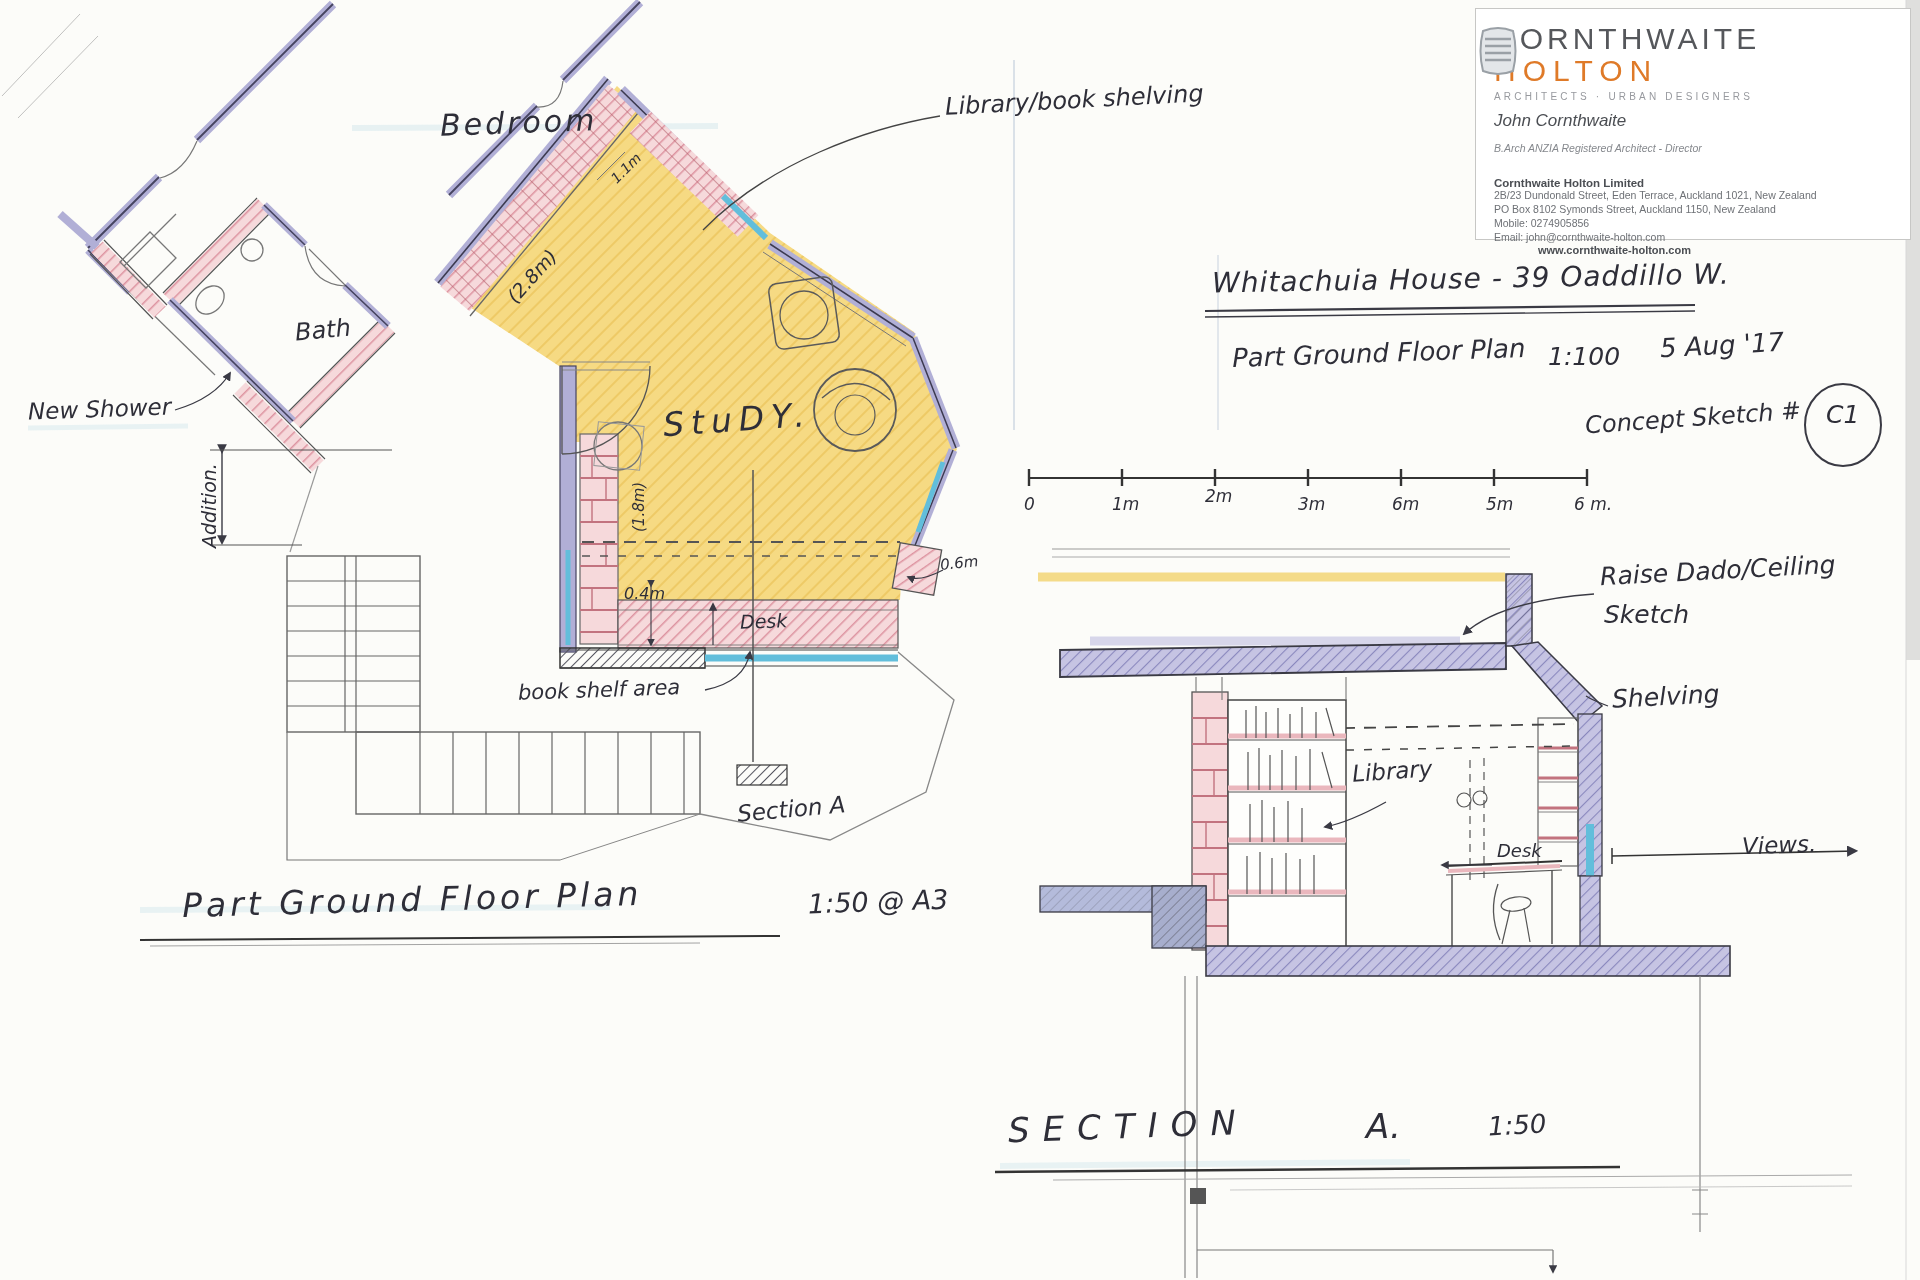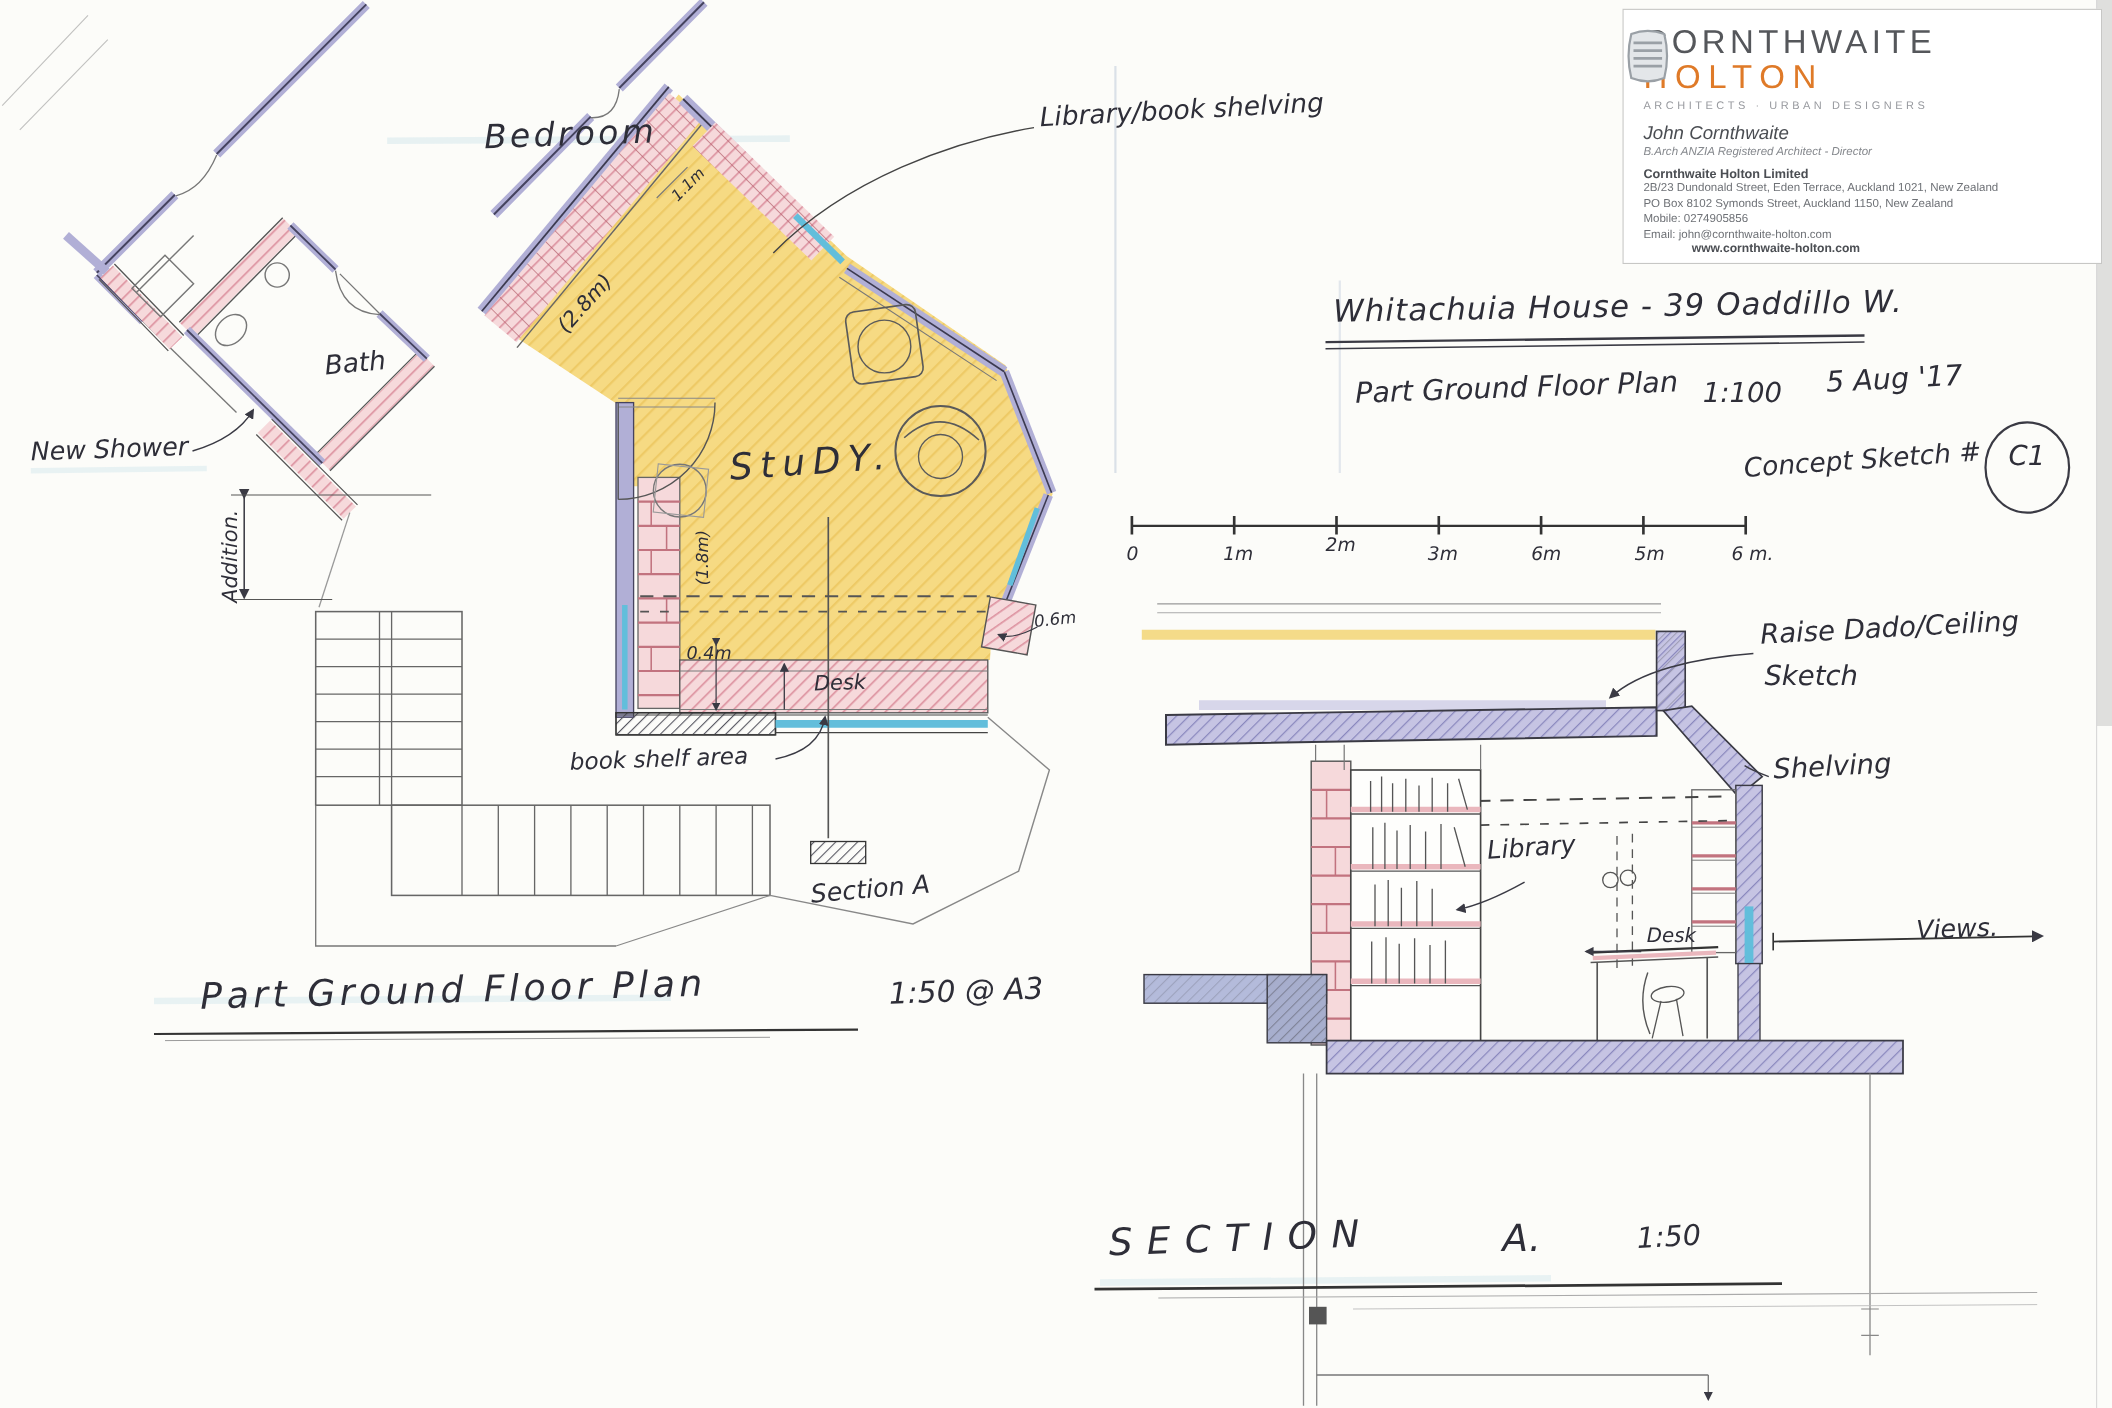--- a/index.html
+++ b/index.html
@@ -9,22 +9,22 @@
   .lbl{position:absolute;white-space:nowrap;}
   .hand{font-family:"DejaVu Sans",sans-serif;font-style:italic;color:#2e2e38;}
   
   #card{position:absolute;left:1475px;top:8px;width:436px;height:232px;background:#ffffff;
         border:1px solid #c7c7c5;box-sizing:border-box;padding:14px 18px;
         font-family:"Liberation Sans","DejaVu Sans",sans-serif;}
   .firm1{font-size:30px;letter-spacing:4px;color:#55575b;line-height:1.05;}
   .firm2{font-size:30px;letter-spacing:7px;color:#df7a28;font-weight:500;line-height:1.05;}
   .tagline{font-size:10px;letter-spacing:3.2px;color:#97999e;margin-top:5px;}
   .person{font-size:17px;color:#4b4e53;margin-top:9px;font-style:italic;}
-  .ptitle{font-size:10.5px;font-style:italic;color:#85888d;margin-top:1px;}
-  .company{font-size:11.5px;font-weight:bold;color:#4b4e53;margin-top:9px;}
+  .ptitle{font-size:10.5px;font-style:italic;color:#85888d;margin-top:11px;}
+  .company{font-size:11.5px;font-weight:bold;color:#4b4e53;margin-top:23px;}
   .addr{font-size:10.5px;color:#6e7176;line-height:1.32;}
   .web{font-size:11px;font-weight:bold;color:#4b4e53;margin-left:44px;}
   #logo{position:absolute;right:16px;top:16px;}
 </style>
 </head>
 <body>
 
 <div id="page">
 
 <svg width="1920" height="1280" viewBox="0 0 1920 1280">

